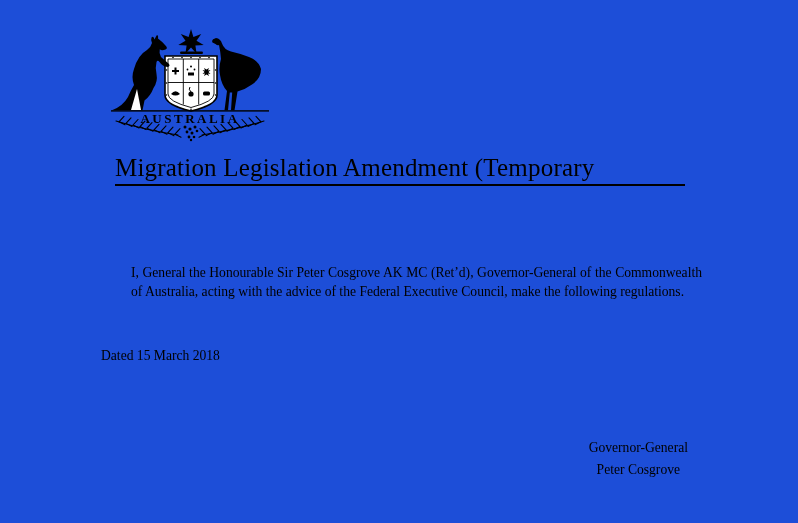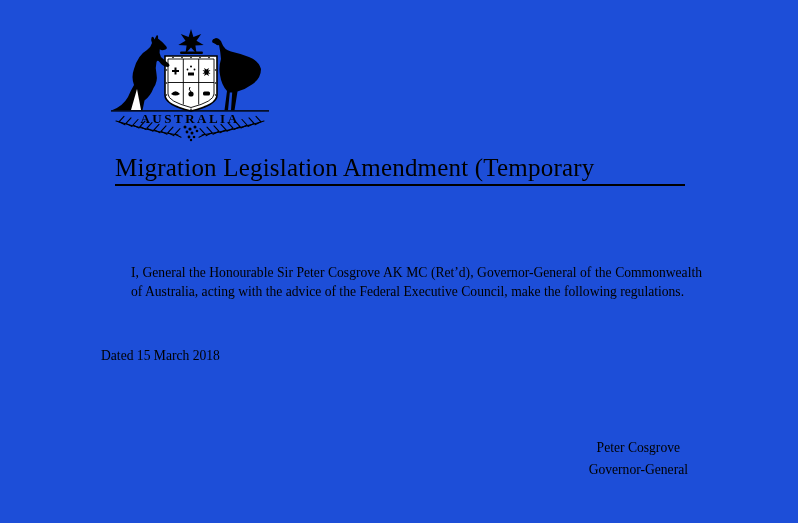--- a/index.html
+++ b/index.html
@@ -146,17 +146,17 @@
 
   <h1 class="doc-title">
     <div class="tline">Migration Legislation Amendment (Temporary</div>
   </h1>
 
   <p class="preamble">I, General the Honourable Sir Peter Cosgrove AK MC (Ret’d), Governor-General of the Commonwealth of Australia, acting with the advice of the Federal Executive Council, make the following regulations.</p>
 
   <p class="dated">Dated 15 March 2018</p>
 
   <div class="signature">
+    <div>Governor-General</div>
     <div>Peter Cosgrove</div>
-    <div>Governor-General</div>
   </div>
 
 </div>
 
 </body></html>

